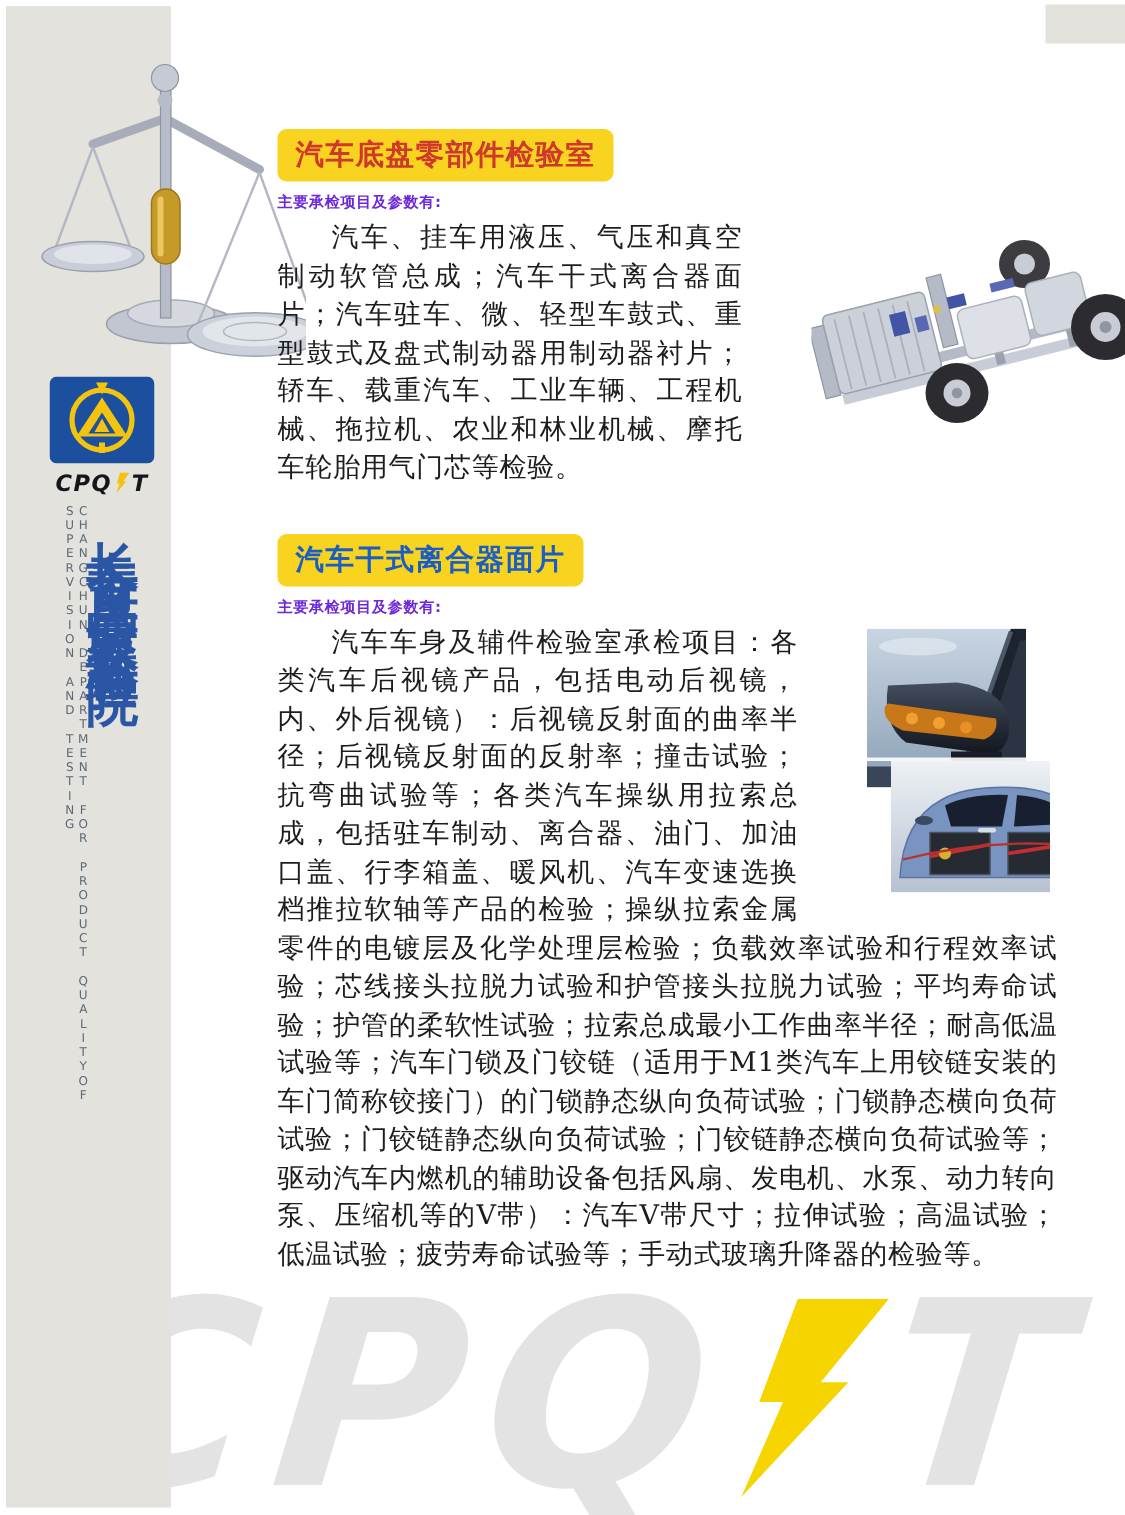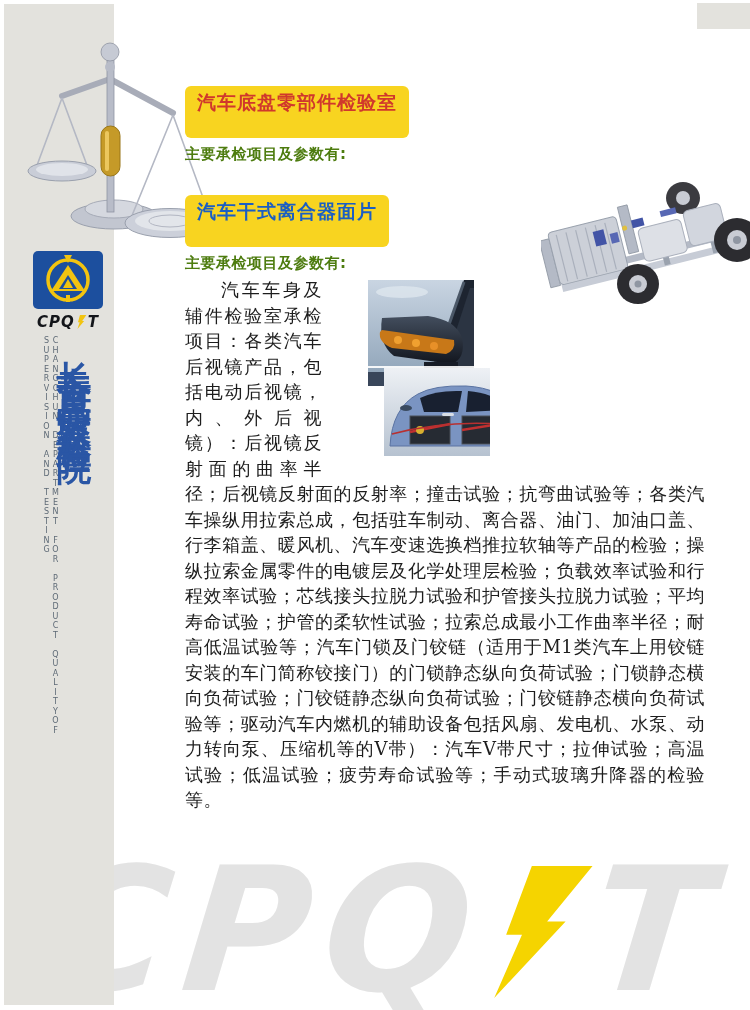--- a/index.html
+++ b/index.html
@@ -36,29 +36,29 @@
     font-size:8px; letter-spacing:0.5px; color:#5e6a76;
   }
   .corner-block {
     position:absolute; left:697px; top:3px; width:53px; height:26px;
     background:#e3e2dd;
   }
   
   .content { position:absolute; left:185px; top:86px; width:520px; }
   .badge {
     display:inline-block; background:#f8d420; border-radius:6px;
-    padding:4px 12px 22px 12px;
+    padding:4px 12px 5px 12px;
     font-family:"DejaVu Sans", sans-serif; font-weight:bold; font-size:19px;
     letter-spacing:1px;
   }
   .badge.red  { color:#d0382c; }
   .badge.blue { color:#1a5ec4; }
   .subtitle {
     margin-top:7px; font-family:"DejaVu Sans", sans-serif; font-weight:bold;
-    font-size:15px; color:#4d7c0f; letter-spacing:0.5px;
+    font-size:10px; color:#6d28d9; letter-spacing:0.5px;
   }
   .para {
     margin-top:4px; font-size:18px; line-height:25.5px; color:#1d1d1d;
     text-align:justify; text-indent:2em; letter-spacing:0.5px;
   }
   .section2 { margin-top:31px; }
   
   .fig-truck {
     float:right; width:245px; height:160px; margin:-8px -45px 4px 10px;
     position:relative;
@@ -165,20 +165,21 @@
               <circle cx="90" cy="60" r="2.5" fill="#e0c040"></circle>
             </g>
             <ellipse cx="196" cy="80" rx="23" ry="22" fill="#2c2c30"></ellipse>
             <circle cx="196" cy="80" r="10" fill="#c9ccd4"></circle>
             <circle cx="196" cy="80" r="4" fill="#8f96a2"></circle>
             <ellipse cx="97" cy="124" rx="21" ry="20" fill="#2c2c30"></ellipse>
             <circle cx="97" cy="124" r="9" fill="#c9ccd4"></circle>
             <circle cx="97" cy="124" r="3.5" fill="#8f96a2"></circle>
           </svg>
         </div>
+        <span>汽车、挂车用液压、气压和真空制动软管总成；汽车干式离合器面片；汽车驻车、微、轻型车鼓式、重型鼓式及盘式制动器用制动器衬片；轿车、载重汽车、工业车辆、工程机械、拖拉机、农业和林业机械、摩托车轮胎用气门芯等检验。</span>
       </div>
     </div>
 
     <div class="section2">
       <div class="badge blue">汽车干式离合器面片</div>
       <div class="subtitle">主要承检项目及参数有:</div>
       <div class="para">
         <div class="fig-cars">
           <div class="photo photo-mirror">
             <svg viewBox="0 0 142 106" width="142" height="106">

